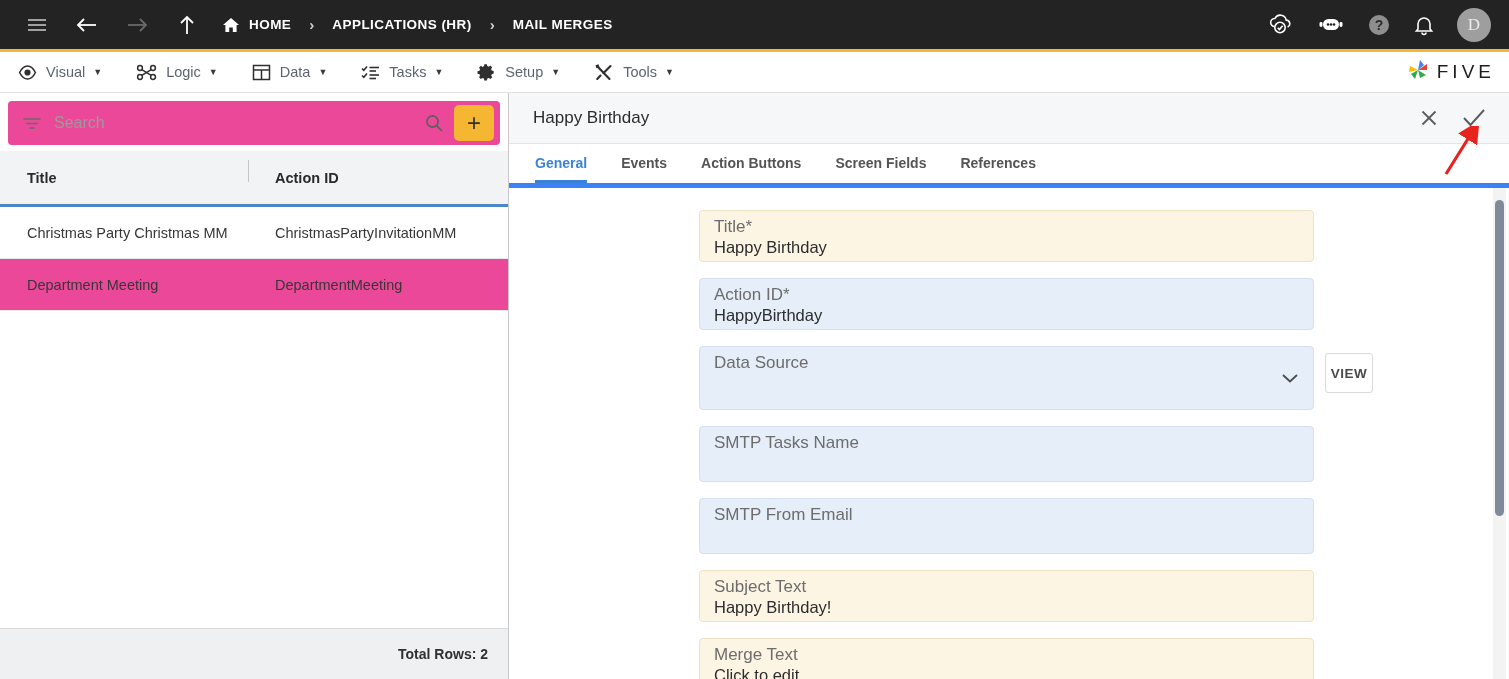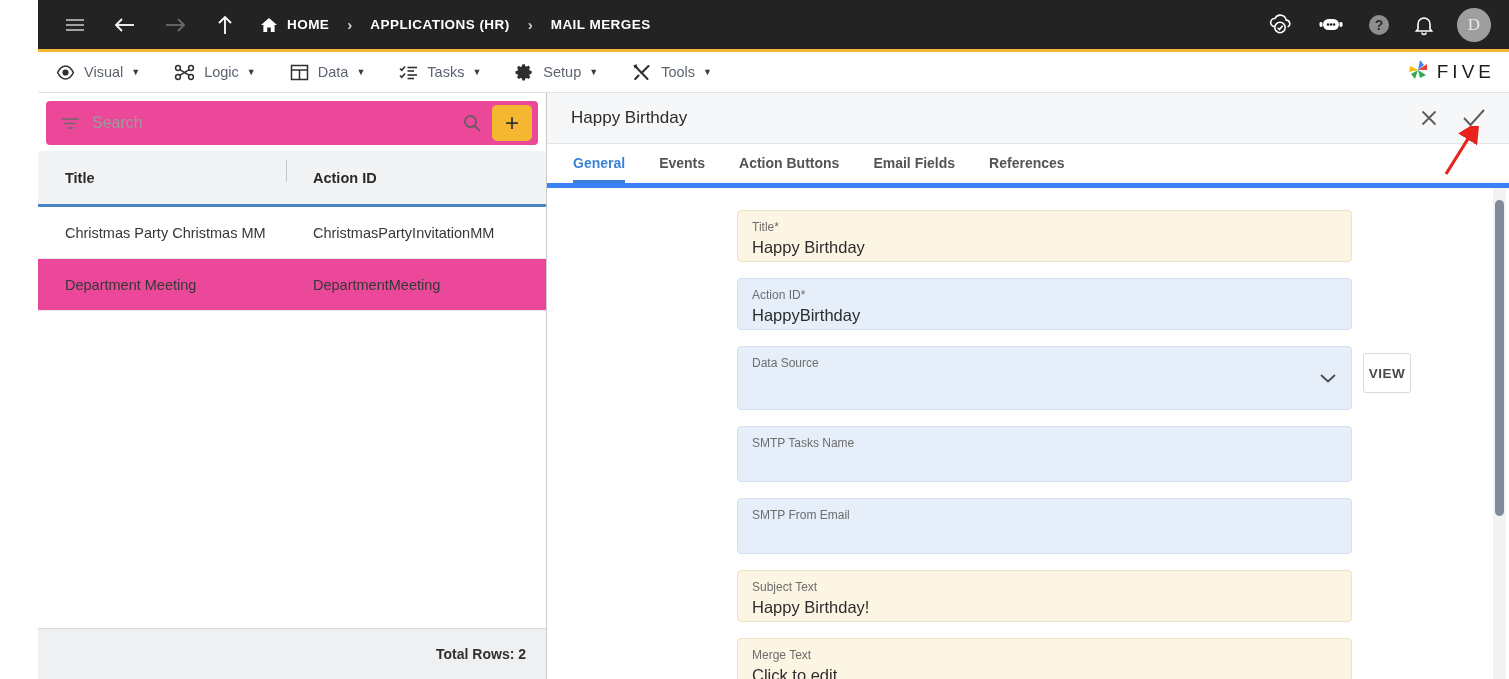--- a/index.html
+++ b/index.html
@@ -2,21 +2,21 @@
 <html><head>
 <meta charset="utf-8">
 <style>
   * { box-sizing: border-box; margin: 0; padding: 0; }
   html, body {
     width: 1509px; height: 679px;
     overflow: hidden;
     font-family: "Liberation Sans", sans-serif;
     background: #ffffff;
   }
-  .app { width: 1509px; height: 679px; position: relative; display: flex; flex-direction: column; padding-left: 38px; }
+  .app { width: 1509px; height: 679px; position: relative; display: flex; flex-direction: column; }
 
   
   .topbar {
     height: 52px; background: #232323; flex: 0 0 52px;
     display: flex; align-items: center; padding: 0 18px 0 22px;
     border-bottom: 3px solid #f5b731;
     position: relative;
   }
   .topbar .nav-ic {
     width: 30px; height: 30px; display: flex; align-items: center; justify-content: center;
@@ -125,21 +125,21 @@
     flex: 1 1 auto; overflow: hidden; position: relative; background: #fff; padding-top: 22px;
   }
   .form-col { width: 690px; margin-left: 190px; }
   .field-row { display: flex; align-items: flex-start; margin-bottom: 16px; }
   .field {
     width: 615px; border-radius: 4px; border: 1px solid #dfe2e5;
     padding: 8px 14px 0 14px; position: relative;
   }
   .field.cream { background: #fdf5e4; border-color: #eee2c6; }
   .field.blue  { background: #e5eef9; border-color: #d4e0ef; }
-  .field .flabel { font-size: 12px; color: #6d6d6d; line-height: 16px; }
+  .field .flabel { font-size: 17px; color: #6d6d6d; line-height: 16px; }
   .field .flabel .req { color: #6d6d6d; }
   .field .fvalue {
     font-size: 16.5px; color: #2d2d2d; line-height: 24px; padding-bottom: 6px; min-height: 30px;
   }
   .field.h52 { height: 52px; }
   .field.h56 { height: 56px; }
   .field.empty .fvalue { min-height: 22px; }
   .field.sel { height: 64px; }
   .chev {
     position: absolute; right: 14px; top: 50%; transform: translateY(-50%);
@@ -421,21 +421,21 @@
                 <polyline points="3,11 9.5,18 23,3" fill="none" stroke="#5b5b5b" stroke-width="1.9"></polyline>
               </svg>
           </span>
         </div>
       </div>
 
       <div class="tabs">
         <div class="tab active">General</div>
         <div class="tab">Events</div>
         <div class="tab">Action Buttons</div>
-        <div class="tab">Email Fields</div>
+        <div class="tab">Screen Fields</div>
         <div class="tab">References</div>
       </div>
 
       <div class="form-scroll">
         <div class="form-col">
 
           <div class="field-row">
             <div class="field cream h52">
               <div class="flabel">
                 <span>Title</span><span class="req">*</span>

